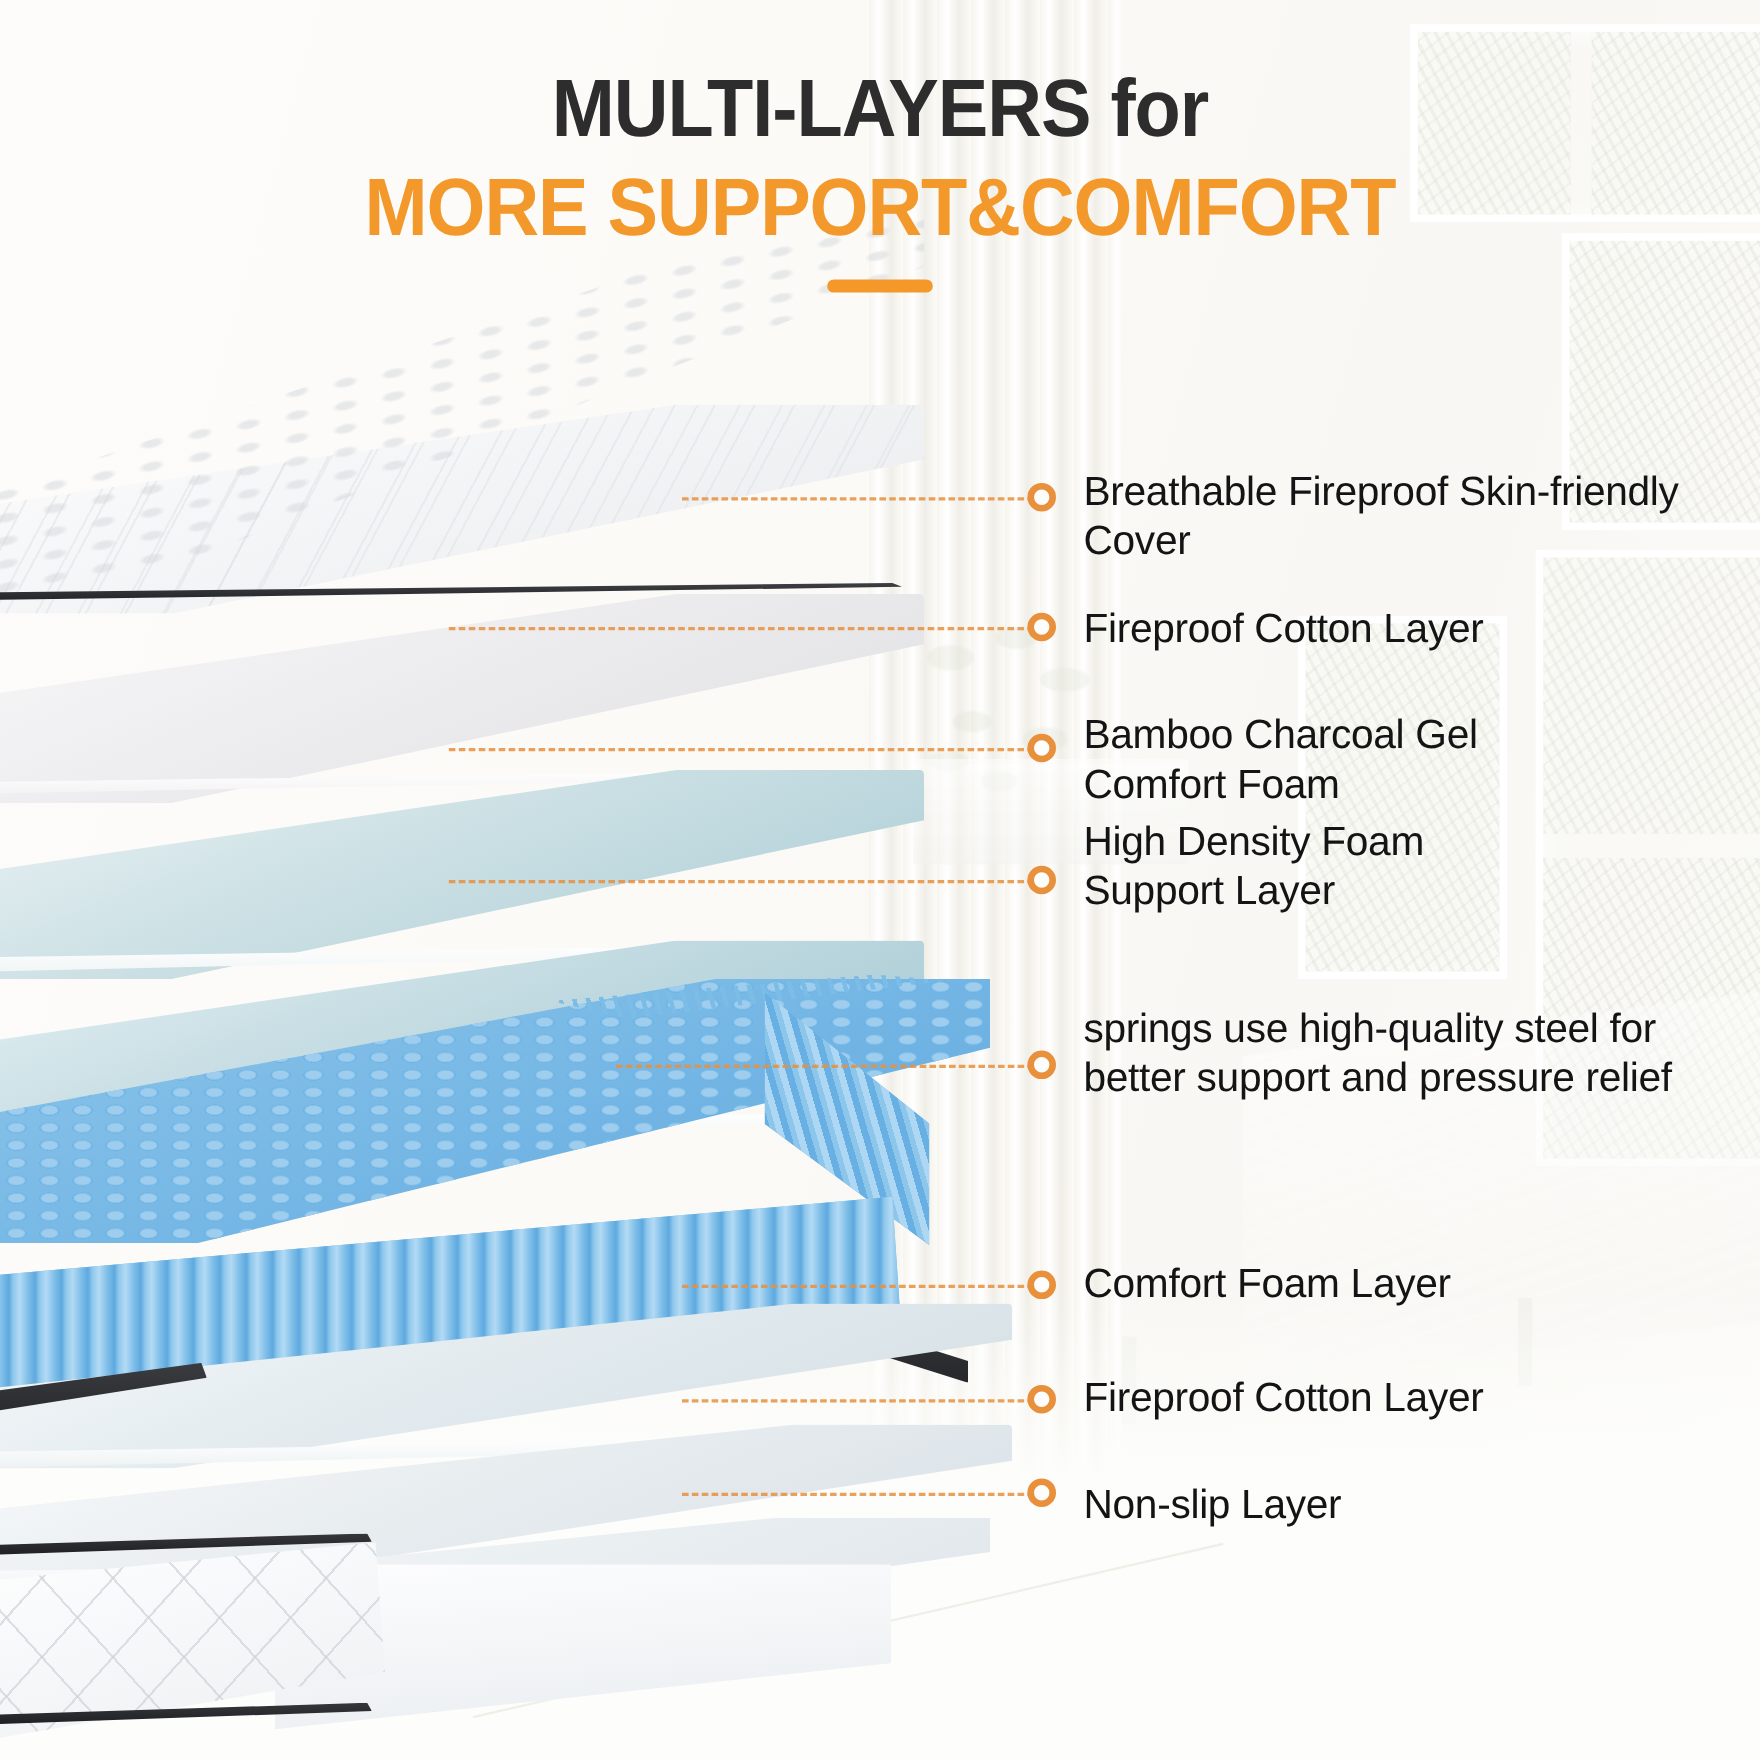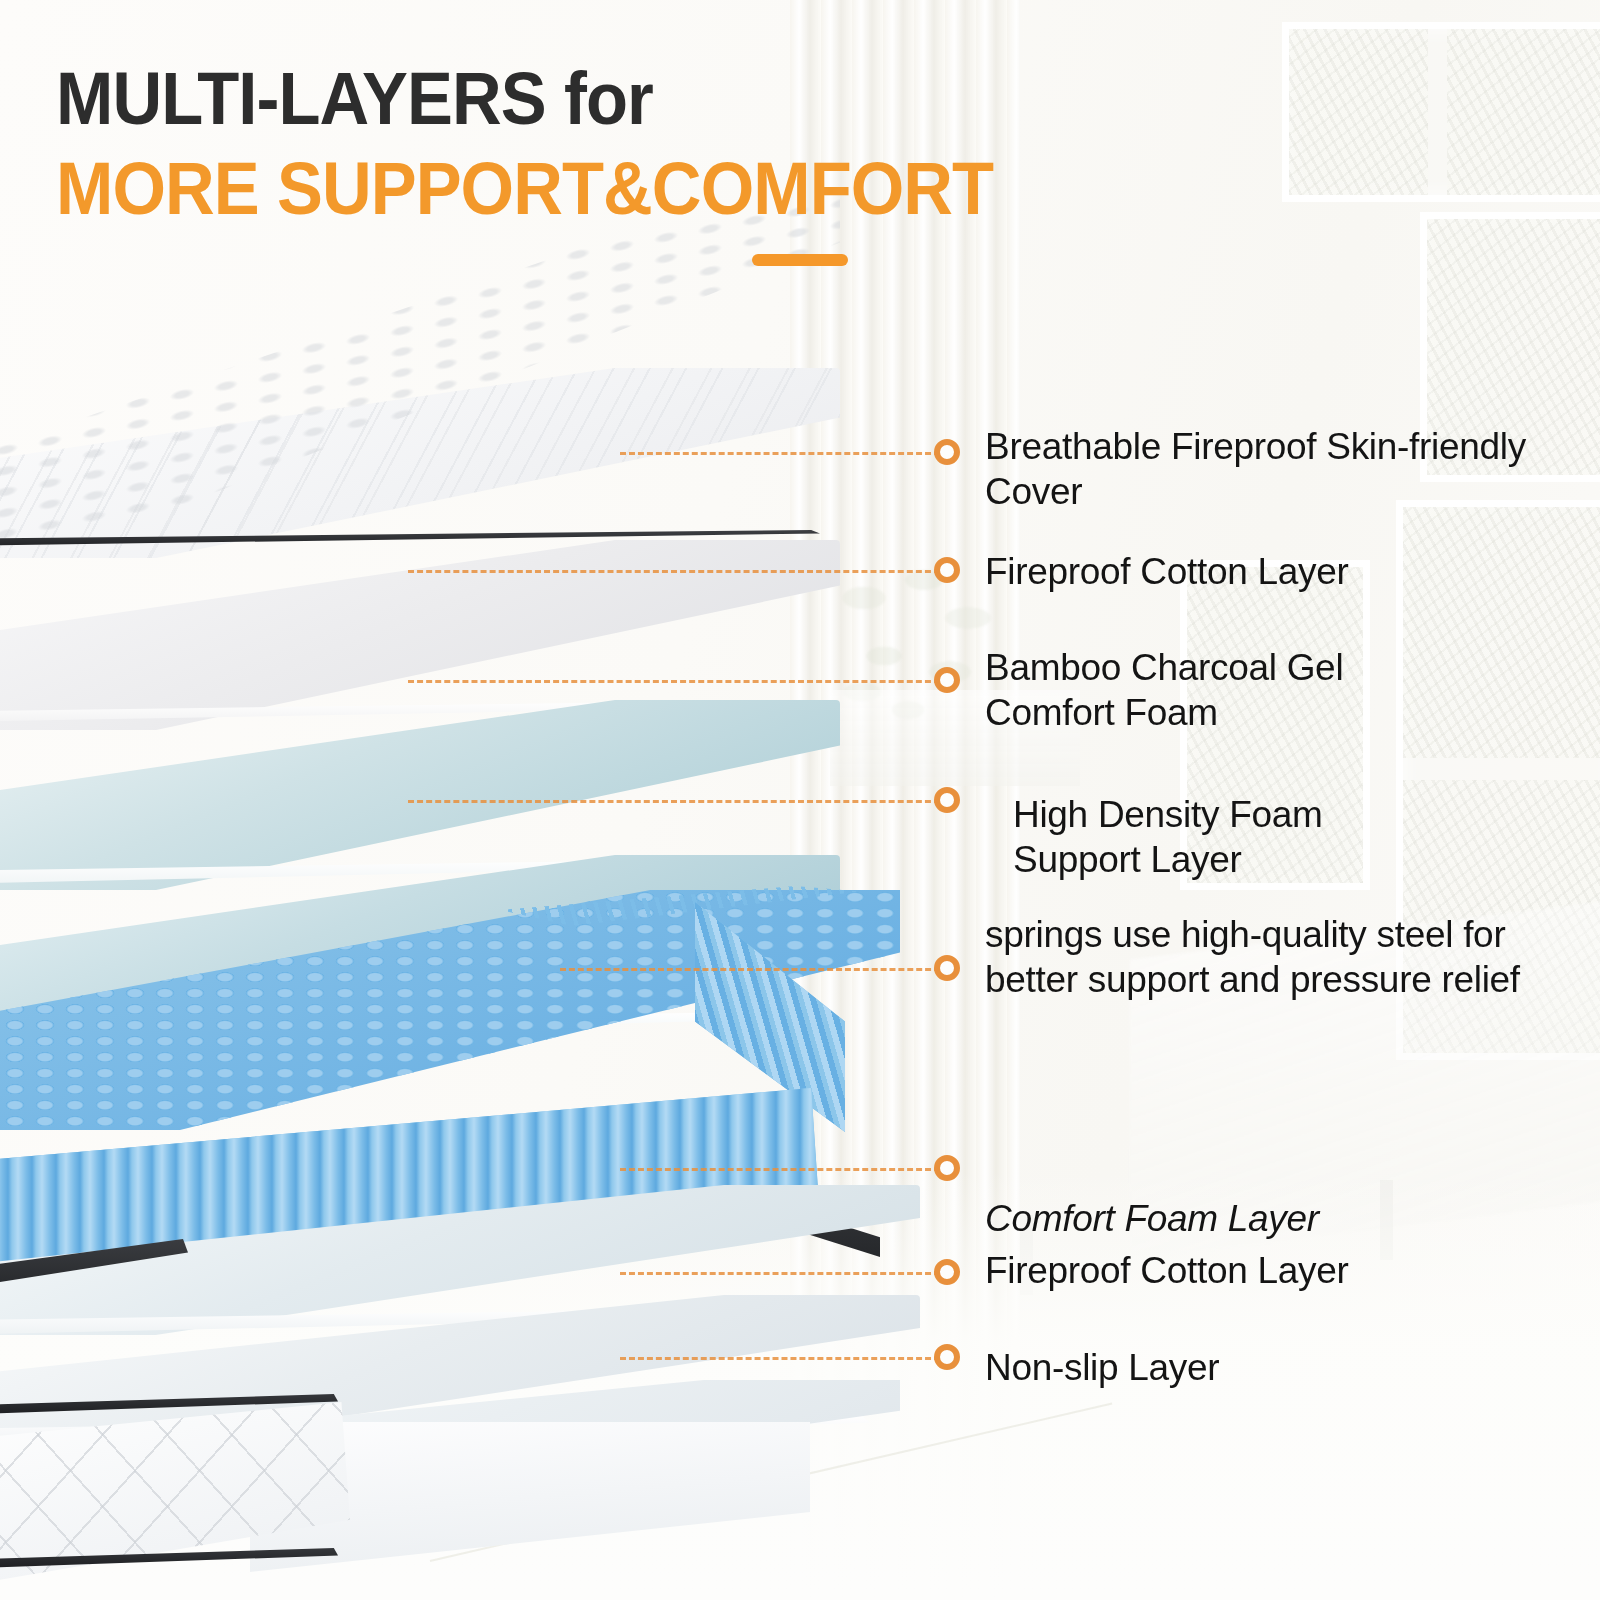--- a/index.html
+++ b/index.html
@@ -76,21 +76,21 @@
     transform:skewY(-7deg);
   }
   .bg-bedleg {
     position:absolute; width:13px; height:80px;
     background:rgba(235,235,229,0.8); opacity:0.6;
   }
 
   
   #heading {
     position:absolute; top:0; left:0; width:1600px; z-index:6;
-    text-align:left; padding-top:62px;
+    text-align:center; padding-top:62px;
   }
   #title-line1 {
     font-size:74px; font-weight:bold; color:#2d2d2d;
     letter-spacing:-1px; line-height:1.0;
     font-stretch:condensed;
     transform:scaleX(0.93); transform-origin:center;
   }
   #title-line2 {
     font-size:74px; font-weight:bold; color:#f3992b;
     letter-spacing:-1px; line-height:1.0; margin-top:16px;
@@ -399,33 +399,33 @@
 
   <div class="callout">
     <div class="dash" style="left:408px;  top:680px;  width:532px;"></div>
     <div class="marker" style="left:934px; top:667px;"></div>
     <div class="clabel" style="top:645px; width:430px;">Bamboo Charcoal Gel Comfort Foam</div>
   </div>
 
   <div class="callout">
     <div class="dash" style="left:408px;  top:800px;  width:532px;"></div>
     <div class="marker" style="left:934px; top:787px;"></div>
-    <div class="clabel" style="top:792px; width:400px;margin-left:28px;">High Density Foam Support Layer</div>
+    <div class="clabel" style="top:742px; width:400px;">High Density Foam Support Layer</div>
   </div>
 
   <div class="callout">
     <div class="dash" style="left:560px;  top:968px;  width:380px;"></div>
     <div class="marker" style="left:934px; top:955px;"></div>
     <div class="clabel" style="top:912px; width:615px;">springs use high-quality steel for better support and pressure relief</div>
   </div>
 
   <div class="callout">
     <div class="dash" style="left:620px;  top:1168px; width:320px;"></div>
     <div class="marker" style="left:934px; top:1155px;"></div>
-    <div class="clabel" style="top:1196px;font-style:italic;">Comfort Foam Layer</div>
+    <div class="clabel" style="top:1144px;">Comfort Foam Layer</div>
   </div>
 
   <div class="callout">
     <div class="dash" style="left:620px;  top:1272px; width:320px;"></div>
     <div class="marker" style="left:934px; top:1259px;"></div>
     <div class="clabel" style="top:1248px;">Fireproof Cotton Layer</div>
   </div>
 
   <div class="callout">
     <div class="dash" style="left:620px;  top:1357px; width:320px;"></div>

